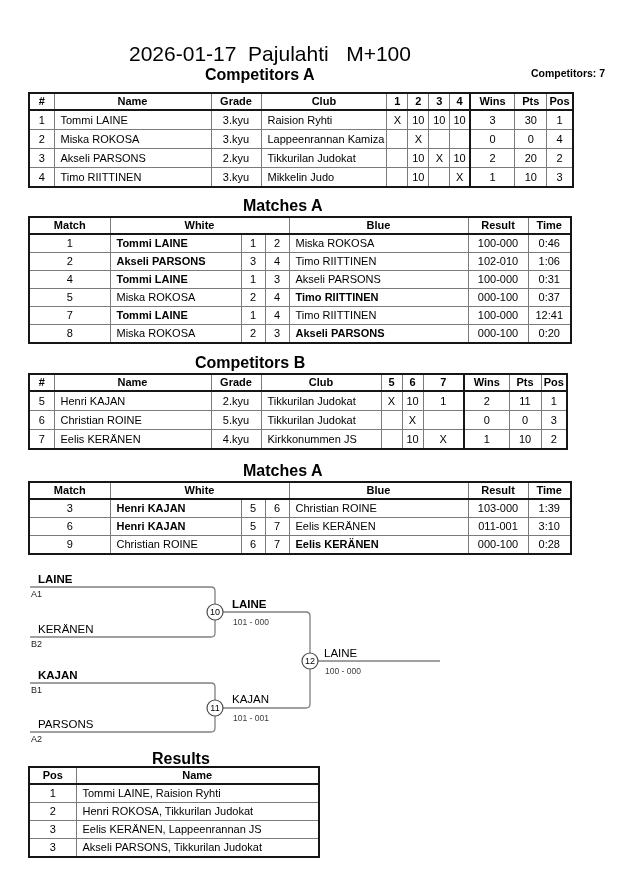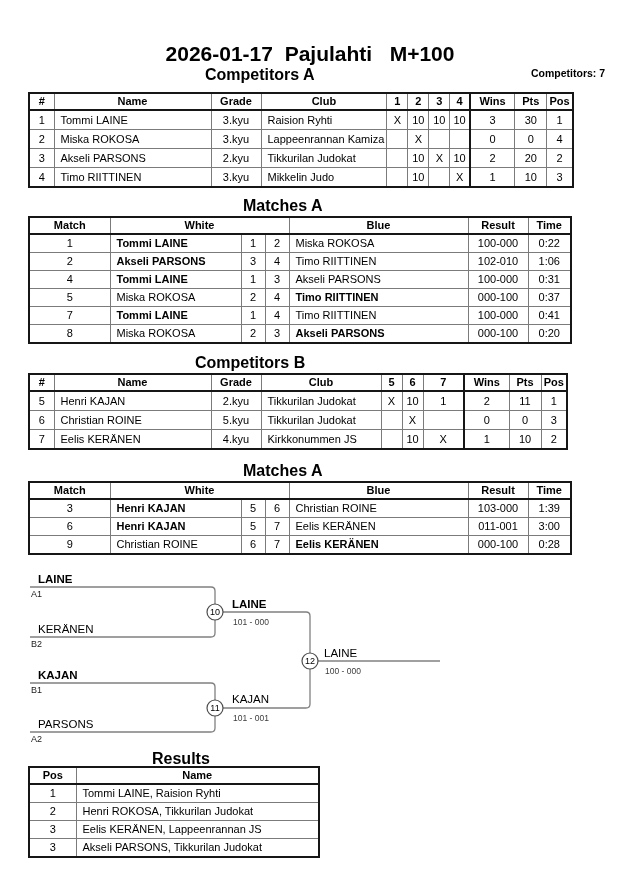--- a/index.html
+++ b/index.html
@@ -1,18 +1,18 @@
 <!DOCTYPE html>
 <html><head>
 <meta charset="utf-8">
 <style>
   html,body { margin:0; padding:0; background:#fff; }
   body { width:630px; height:891px; position:relative; font-family:"Liberation Sans", sans-serif; color:#000; overflow:hidden; }
   .abs { position:absolute; }
-  .page-title { top:42px; left:0; width:540px; text-align:center; font-size:21px; font-weight:bold; white-space:pre;margin-left:40px; }
+  .page-title { top:42px; left:0; width:540px; text-align:center; font-size:21px; font-weight:normal; white-space:pre; }
   .section-h { font-size:16px; font-weight:bold; white-space:pre; }
   .comp-count { font-size:10.5px; }
   table.grid { border-collapse:collapse; table-layout:fixed; border:2px solid #161616; background:#fff; }
   .grid th, .grid td { border:1px solid #7b7b7b; font-size:11px; padding:0 2px; white-space:nowrap; overflow:hidden; line-height:1.1; }
   .grid th { font-weight:bold; height:15px; border-bottom:2px solid #161616; text-align:center; }
   .grid td { height:17px; text-align:center; }
   .grid.rows18 td { height:18px; }
   .grid td.l { text-align:left; padding-left:6px; }
   .tl { border-left:2px solid #161616 !important; }
   .bold { font-weight:bold; }
@@ -142,21 +142,21 @@
   </thead>
   <tbody>
 
       <tr>
         <td>1</td>
         <td class="l bold">Tommi LAINE</td>
         <td>1</td>
         <td>2</td>
         <td class="l">Miska ROKOSA</td>
         <td>100-000</td>
-        <td>0:22</td>
+        <td>0:46</td>
       </tr>
 
       <tr>
         <td>2</td>
         <td class="l bold">Akseli PARSONS</td>
         <td>3</td>
         <td>4</td>
         <td class="l">Timo RIITTINEN</td>
         <td>102-010</td>
         <td>1:06</td>
@@ -182,21 +182,21 @@
         <td>0:37</td>
       </tr>
 
       <tr>
         <td>7</td>
         <td class="l bold">Tommi LAINE</td>
         <td>1</td>
         <td>4</td>
         <td class="l">Timo RIITTINEN</td>
         <td>100-000</td>
-        <td>0:41</td>
+        <td>12:41</td>
       </tr>
 
       <tr>
         <td>8</td>
         <td class="l">Miska ROKOSA</td>
         <td>2</td>
         <td>3</td>
         <td class="l bold">Akseli PARSONS</td>
         <td>000-100</td>
         <td>0:20</td>
@@ -312,21 +312,21 @@
         <td>1:39</td>
       </tr>
 
       <tr>
         <td>6</td>
         <td class="l bold">Henri KAJAN</td>
         <td>5</td>
         <td>7</td>
         <td class="l">Eelis KERÄNEN</td>
         <td>011-001</td>
-        <td>3:00</td>
+        <td>3:10</td>
       </tr>
 
       <tr>
         <td>9</td>
         <td class="l">Christian ROINE</td>
         <td>6</td>
         <td>7</td>
         <td class="l bold">Eelis KERÄNEN</td>
         <td>000-100</td>
         <td>0:28</td>

